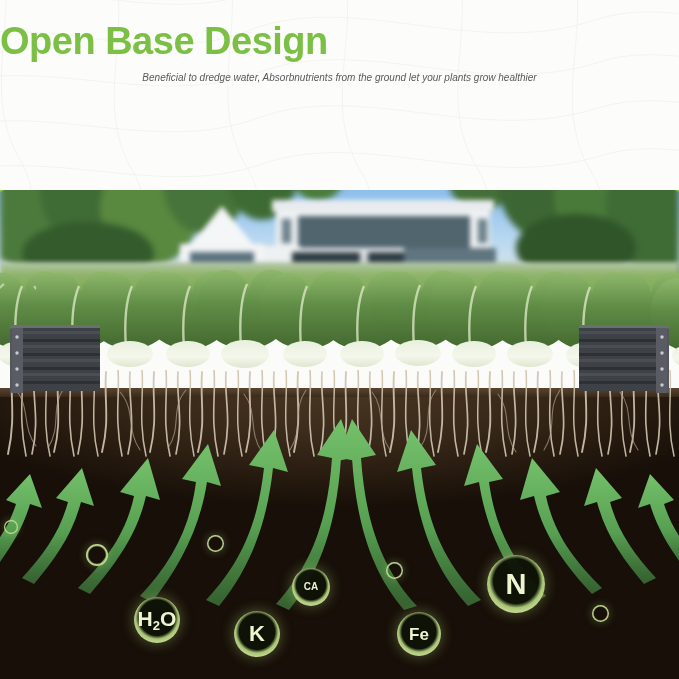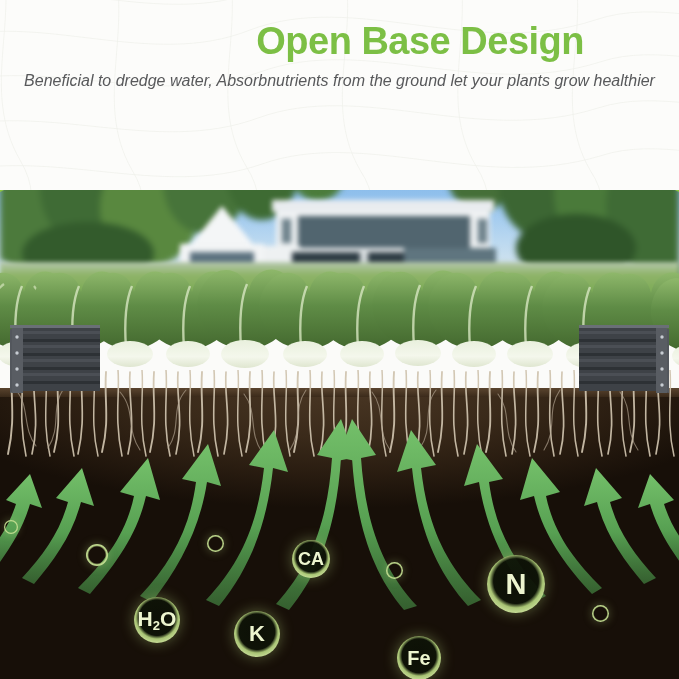--- a/index.html
+++ b/index.html
@@ -33,34 +33,34 @@
   .header-watermark {
     position: absolute;
     left: -40px; top: -40px;
     width: 780px; height: 280px;
     opacity: 0.55;
   }
   .title {
     position: absolute;
     left: 0; top: 20px;
     width: 584px;
-    text-align: right;
+    text-align: left;
     font-size: 38px;
     font-weight: 700;
     letter-spacing: -0.5px;
     color: #7cbf45;
     font-family: "Liberation Sans", sans-serif;
     z-index: 3;
   }
   .subtitle {
     position: absolute;
     left: 0; top: 72px;
     width: 679px;
     text-align: center;
-    font-size: 16px;
+    font-size: 10px;
     font-style: italic;
     color: #58595b;
     font-family: "Liberation Sans", sans-serif;
     z-index: 3;
   }
 
   
   .scene {
     position: absolute;
     left: 0; top: 0;
@@ -531,25 +531,25 @@
 
   <div>
     <div class="badge" style="left:134px; top:597px; width:46px; height:46px; font-size:21px;">
       <span><span class="lbl">H</span><span class="sub">2</span><span class="lbl">O</span></span>
     </div>
 
     <div class="badge" style="left:234px; top:611px; width:46px; height:46px; font-size:22px;">
       <span class="lbl">K</span>
     </div>
 
-    <div class="badge" style="left:292px; top:540px; width:38px; height:38px; font-size:18px;">
+    <div class="badge" style="left:292px; top:568px; width:38px; height:38px; font-size:10px;">
       <span class="lbl">CA</span>
     </div>
 
-    <div class="badge" style="left:397px; top:636px; width:44px; height:44px; font-size:20px;">
+    <div class="badge" style="left:397px; top:612px; width:44px; height:44px; font-size:17px;">
       <span class="lbl">Fe</span>
     </div>
 
     <div class="badge" style="left:487px; top:555px; width:58px; height:58px; font-size:29px;">
       <span class="lbl">N</span>
     </div>
 
     <div class="ring" style="left:86px; top:544px; width:22px; height:22px;"></div>
     <div class="ring" style="left:207px; top:535px; width:17px; height:17px;"></div>
     <div class="ring" style="left:386px; top:562px; width:17px; height:17px;"></div>

